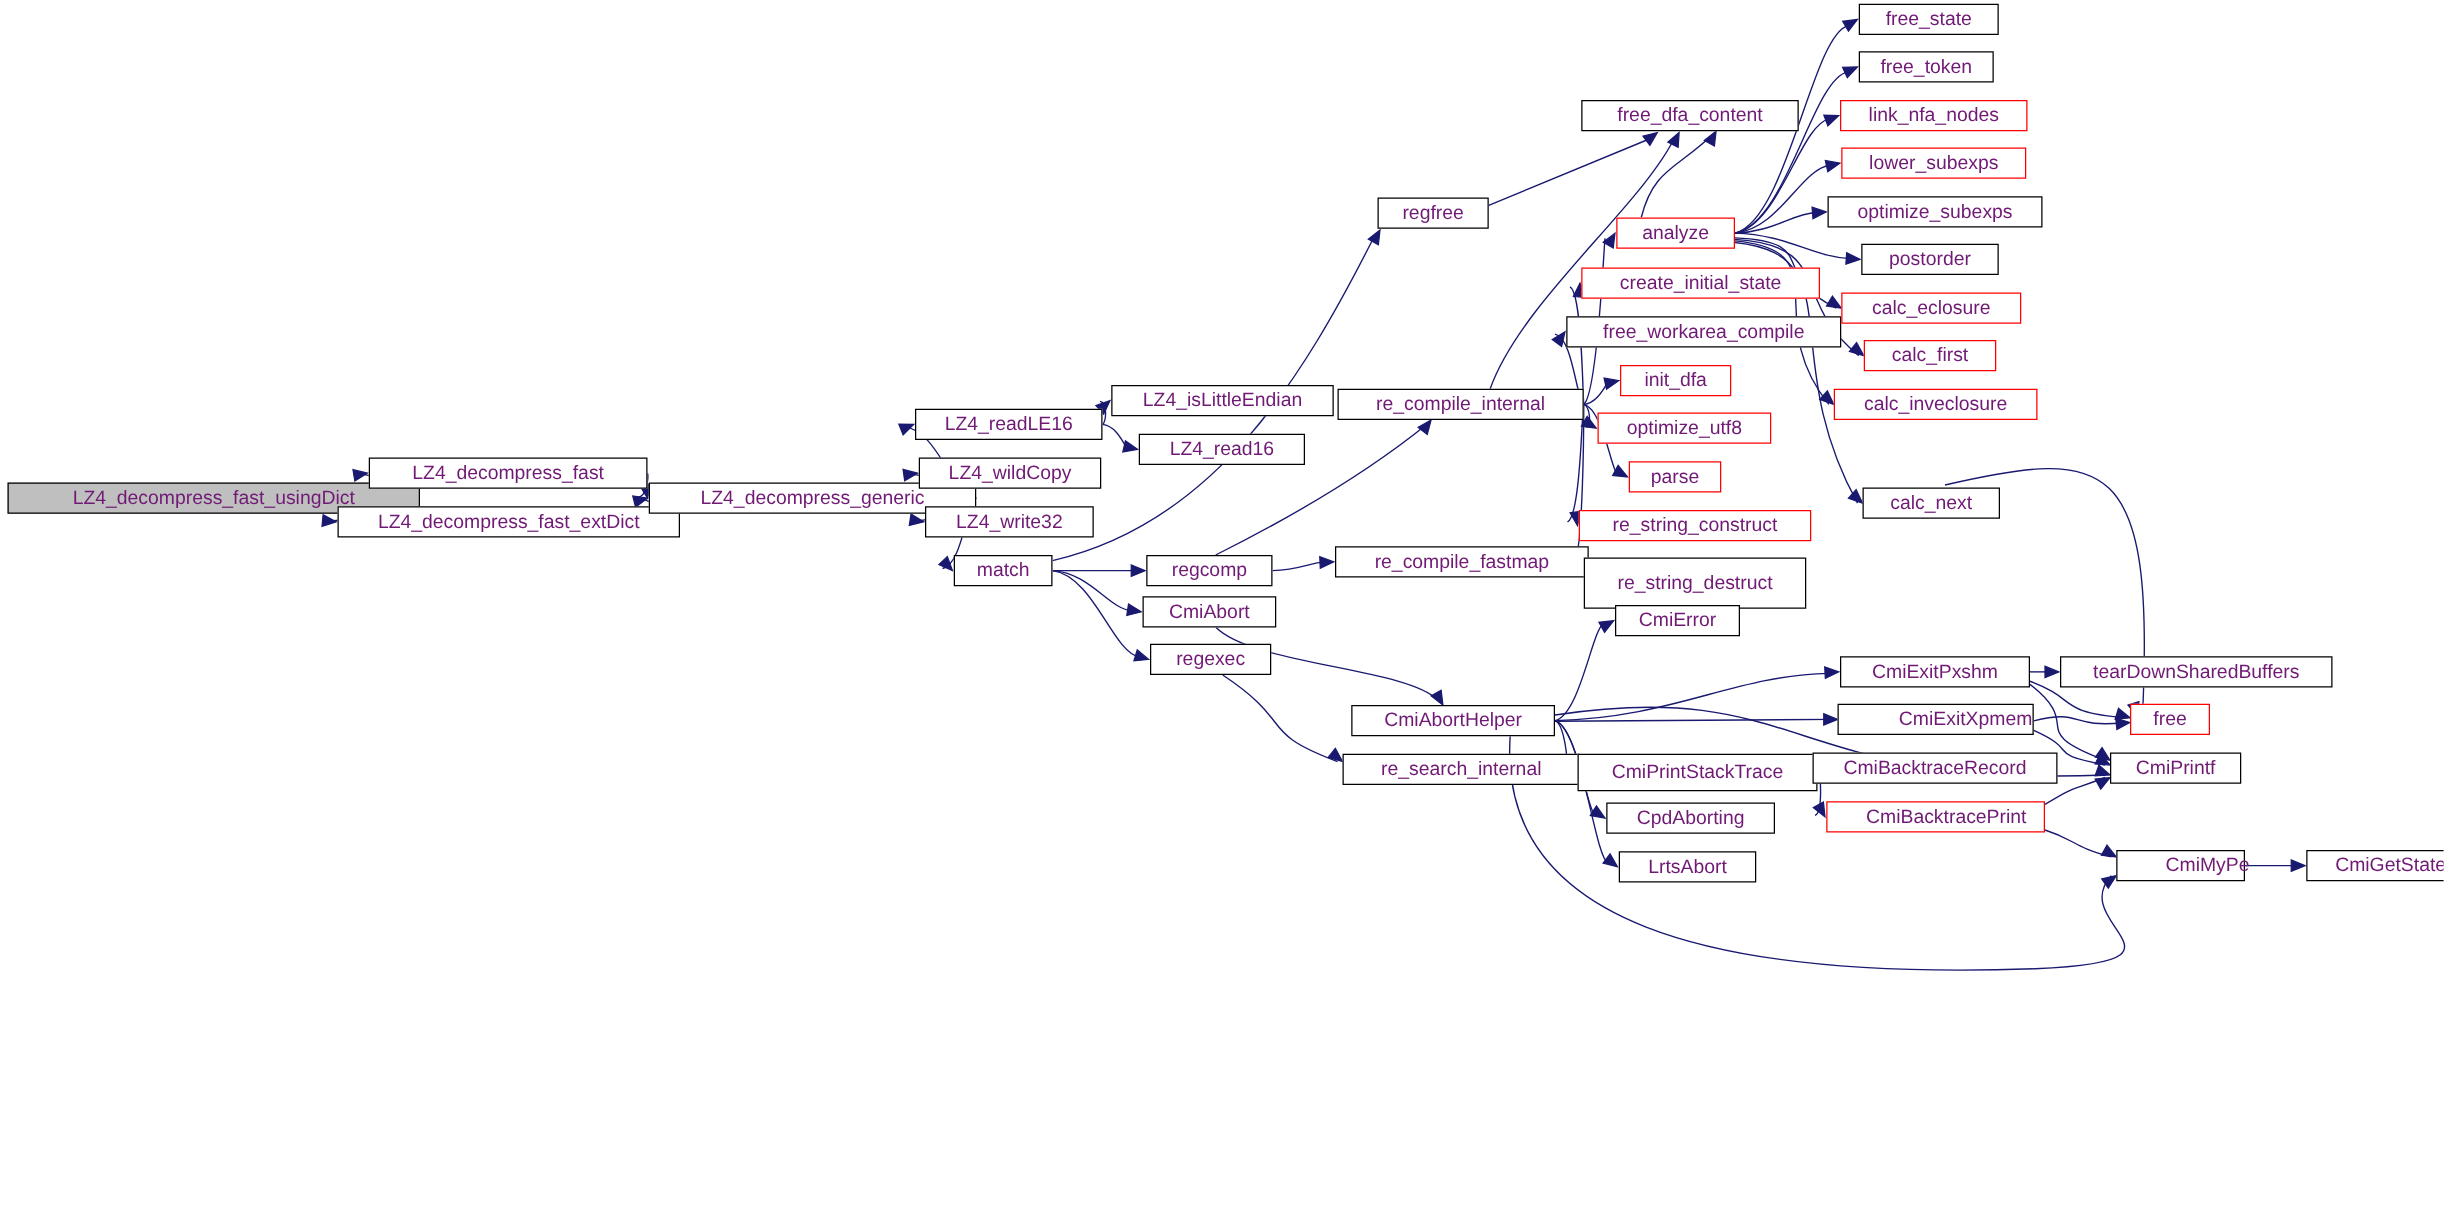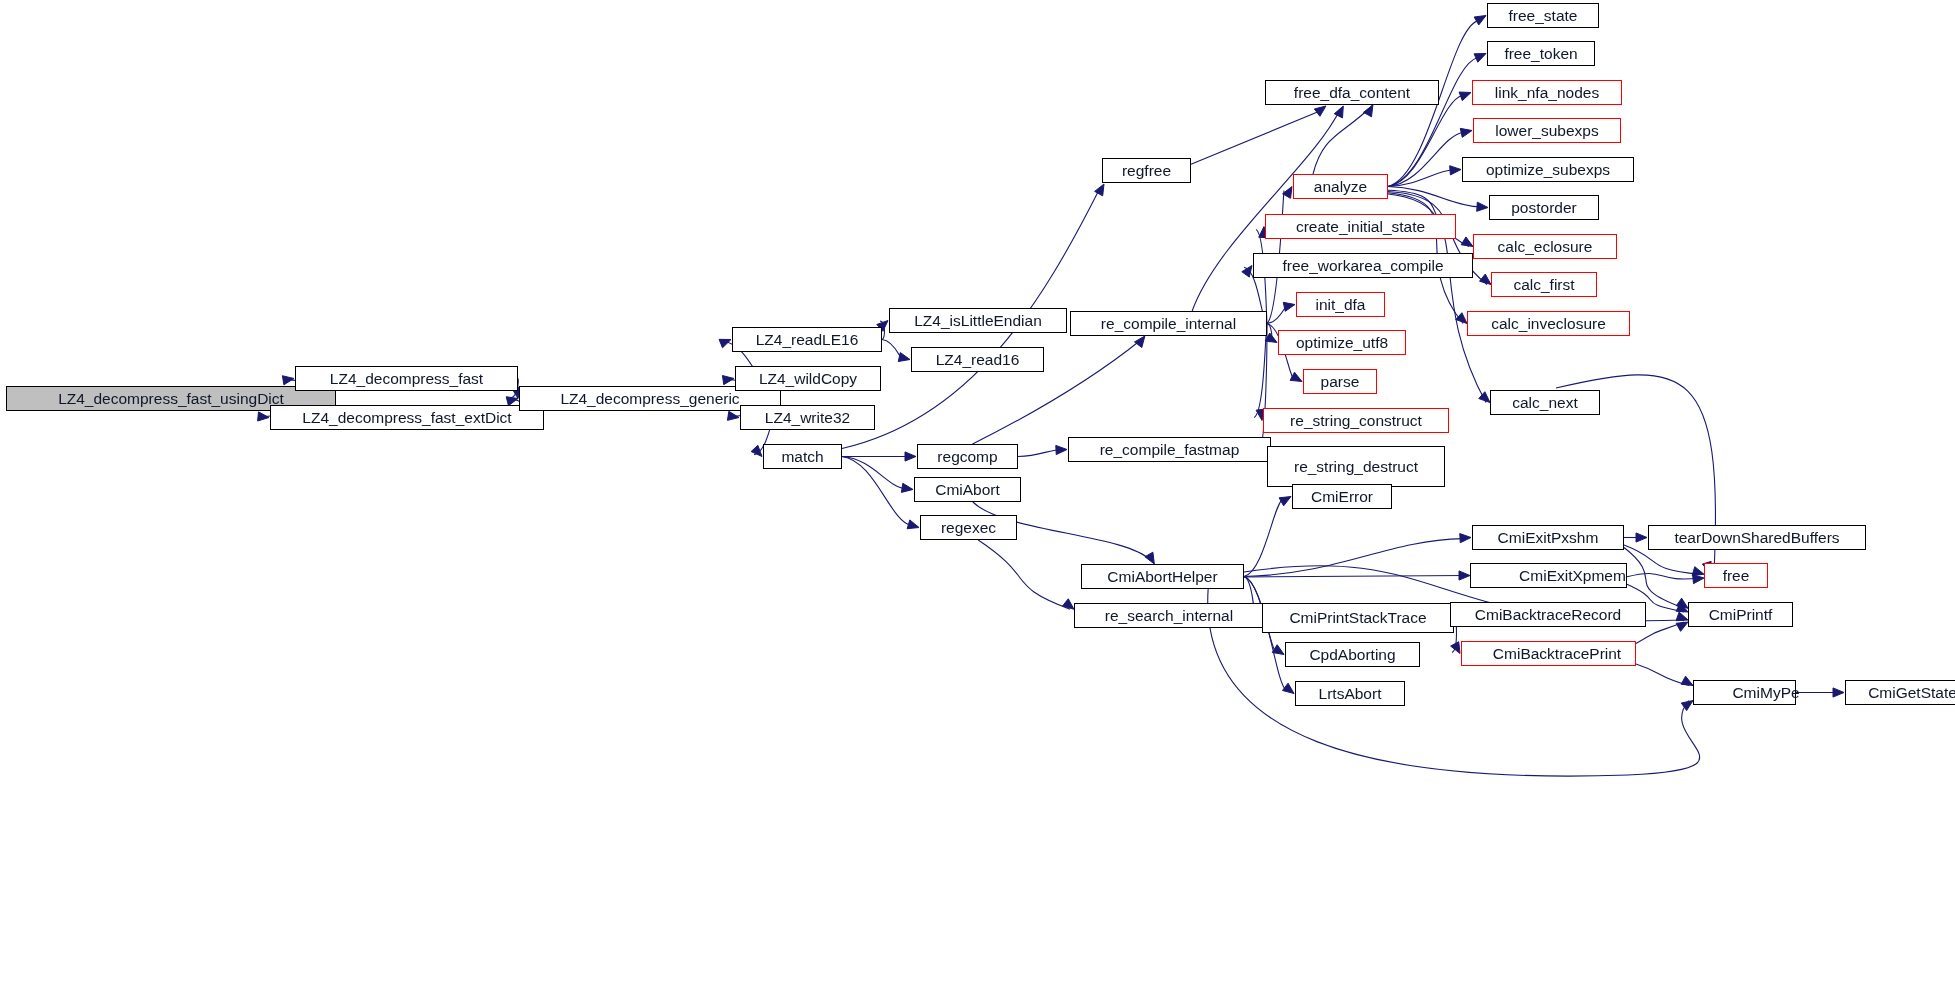--- a/index.html
+++ b/index.html
@@ -4,21 +4,21 @@
 <style>
   html,body{margin:0;padding:0;background:#ffffff;}
   body{font-family:"Liberation Sans", sans-serif;}
   #canvas{position:relative;width:1955px;height:985px;background:#ffffff;overflow:hidden;}
   svg.edges{position:absolute;left:0;top:0;width:1955px;height:985px;}
   .node{
     position:absolute;
     box-sizing:border-box;
     border:1px solid #000000;
     background:#ffffff;
-    color:#0f172a;
+    color:#701a75;
     font-size:15.5px;
     line-height:1;
     display:flex;
     align-items:center;
     justify-content:center;
     white-space:nowrap;
     letter-spacing:0px;
   }
   .node.red{border-color:#ff0000;}
   .node.highlight{background:#bfbfbf;border-color:#000000;}
@@ -161,21 +161,21 @@
       <div class="node" style="left: 920px; top: 515px; width: 97px; height: 25px;">regexec</div>
       <div class="node" style="left: 1102px; top: 158px; width: 89px; height: 25px;">regfree</div>
       <div class="node" style="left: 1070px; top: 311px; width: 197px; height: 25px;">re_compile_internal</div>
       <div class="node" style="left: 1068px; top: 437px; width: 203px; height: 25px;">re_compile_fastmap</div>
       <div class="node" style="left: 1074px; top: 603px; width: 190px; height: 25px;">re_search_internal</div>
       <div class="node" style="left: 1265px; top: 80px; width: 174px; height: 25px;">free_dfa_content</div>
       <div class="node red" style="left: 1293px; top: 174px; width: 95px; height: 25px;">analyze</div>
       <div class="node red" style="left: 1265px; top: 214px; width: 191px; height: 25px;">create_initial_state</div>
       <div class="node" style="left: 1253px; top: 253px; width: 220px; height: 25px;">free_workarea_compile</div>
       <div class="node red" style="left: 1296px; top: 292px; width: 89px; height: 25px;">init_dfa</div>
-      <div class="node red" style="left: 1278px; top: 330px; width: 128px; height: 25px;">optimize_utf8</div>
+      <div class="node red" style="left: 1278px; top: 330px; width: 139px; height: 25px;">optimize_utf8</div>
       <div class="node red" style="left: 1303px; top: 369px; width: 74px; height: 25px;">parse</div>
       <div class="node red" style="left: 1263px; top: 408px; width: 186px; height: 25px;">re_string_construct</div>
       <div class="node" style="left: 1267px; top: 446px; width: 178px; height: 41px;">re_string_destruct</div>
       <div class="node" style="left: 1292px; top: 484px; width: 100px; height: 25px;">CmiError</div>
       <div class="node" style="left: 1081px; top: 564px; width: 163px; height: 25px;">CmiAbortHelper</div>
       <div class="node" style="left: 1262px; top: 603px; width: 192px; height: 30px;">CmiPrintStackTrace</div>
       <div class="node" style="left: 1285px; top: 642px; width: 135px; height: 25px;">CpdAborting</div>
       <div class="node" style="left: 1295px; top: 681px; width: 110px; height: 25px;">LrtsAbort</div>
       <div class="node" style="left: 1472px; top: 525px; width: 152px; height: 25px;">CmiExitPxshm</div>
       <div class="node" style="left: 1470px; top: 563px; width: 157px; height: 25px; padding-left: 48px;">CmiExitXpmem</div>

